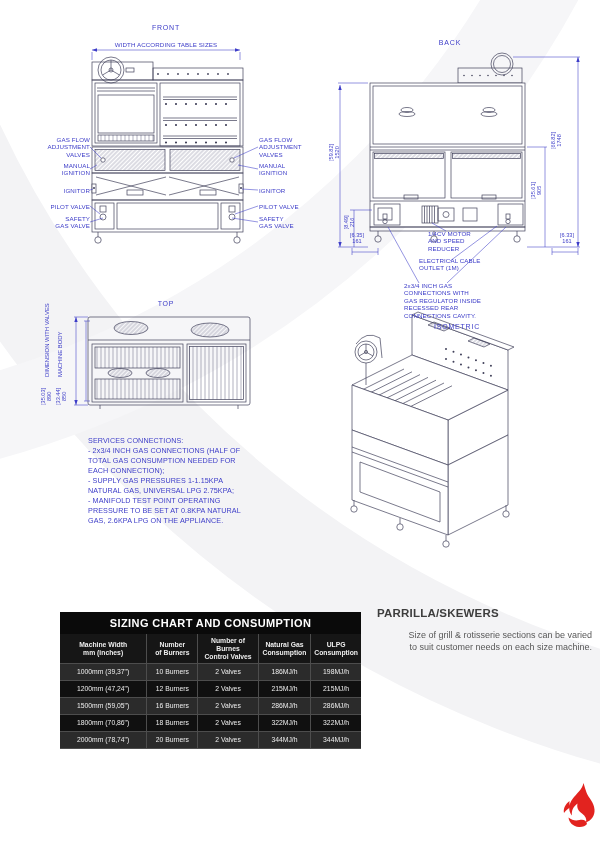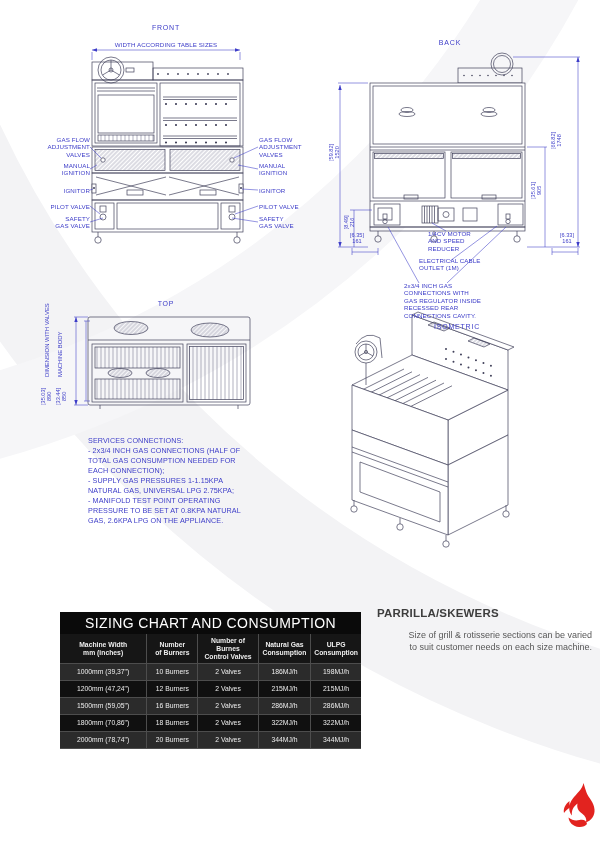--- a/index.html
+++ b/index.html
@@ -18,21 +18,21 @@
   .rdim{position:absolute;z-index:3;color:#3c3cc8;font-size:5.6px;line-height:6.4px;
         white-space:pre-line;text-align:center;width:34px;transform:rotate(-90deg);}
   .hdim{position:absolute;z-index:3;color:#3c3cc8;font-size:5.6px;line-height:6.4px;
         white-space:pre-line;text-align:center;width:34px;}
   .rlab{position:absolute;z-index:3;color:#3c3cc8;font-size:5.9px;white-space:nowrap;
         transform:rotate(-90deg);transform-origin:left bottom;}
   .services{position:absolute;z-index:3;left:88px;top:436px;width:225px;color:#3c3cc8;
             font-size:7.2px;line-height:10px;white-space:pre-line;letter-spacing:.1px;}
   
   .table{position:absolute;z-index:3;left:60px;top:612px;width:301px;color:#ededed;}
-  .t-title{background:#0a0a0a;color:#fff;font-weight:normal;font-size:14px;letter-spacing:.4px;
+  .t-title{background:#0a0a0a;color:#fff;font-weight:bold;font-size:11px;letter-spacing:.4px;
            height:22px;display:flex;align-items:center;justify-content:center;}
   .t-row{display:flex;}
   .c{box-sizing:border-box;border-right:1px solid #4d4d4d;border-bottom:1px solid #4d4d4d;
      display:flex;align-items:center;justify-content:center;text-align:center;
      font-size:6.8px;line-height:8px;white-space:pre-line;}
   .c:last-child{border-right:none;}
   .c1{width:29%;} .c2{width:17%;} .c3{width:20%;} .c4{width:17.5%;} .c5{width:16.5%;}
   .t-head .c{background:#161616;font-weight:bold;height:30px;}
   .r-a .c{background:#2b2b2b;height:17px;}
   .r-b .c{background:#101010;height:17px;}

